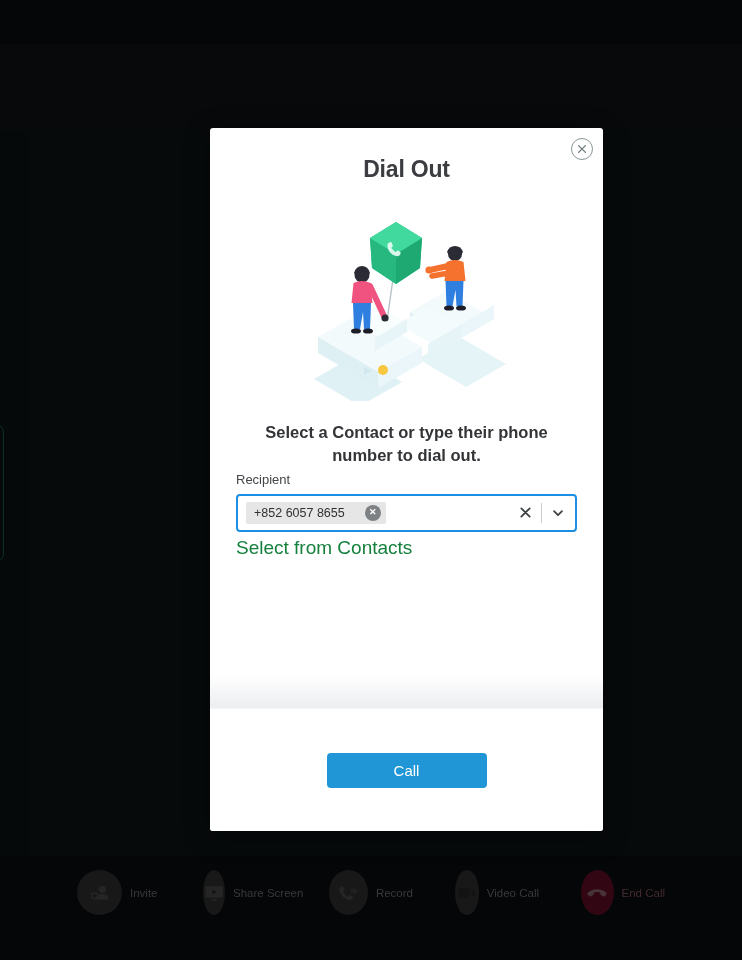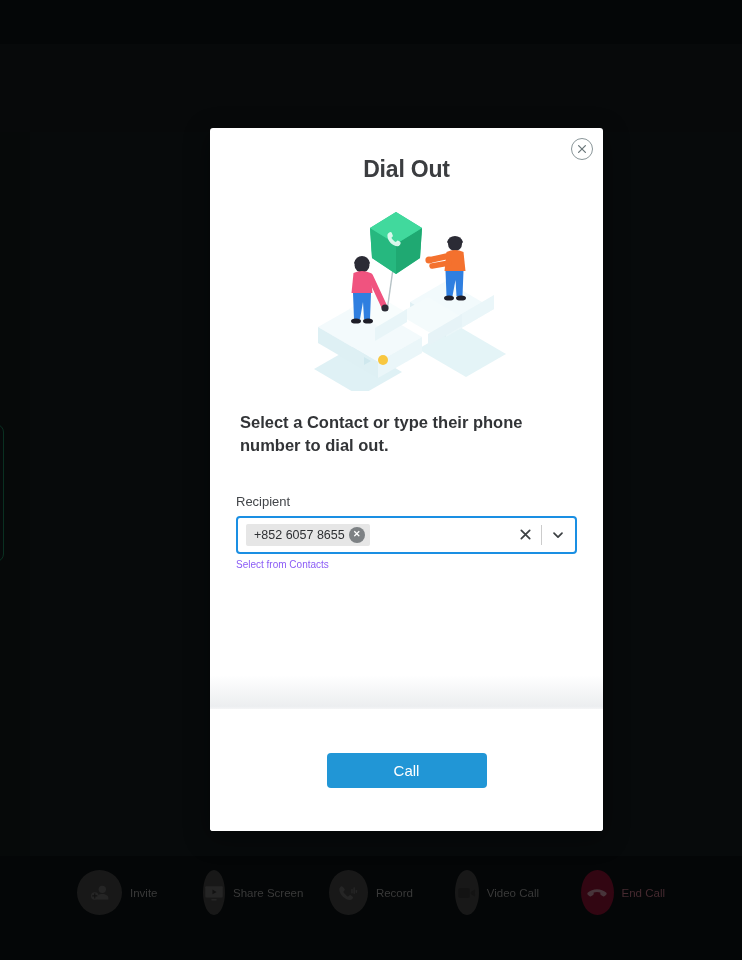--- a/index.html
+++ b/index.html
@@ -151,40 +151,41 @@
     padding: 28px 26px 0;
     overflow: hidden;
   }
 
   .modal-title {
     text-align: center;
     font-size: 23px;
     font-weight: bold;
     color: #3b3d40;
     letter-spacing: -0.2px;
+    margin-bottom: 10px;
   }
 
   .illustration {
     width: 100%;
     height: 210px;
     display: flex;
     align-items: center;
     justify-content: center;
     margin-bottom: 18px;
   }
   .illustration svg { display: block; }
 
   .modal-subtitle {
-    text-align: left;
+    text-align: center;
     font-size: 16.5px;
     font-weight: bold;
     color: #323437;
     line-height: 1.42;
     padding: 0 4px;
-    margin-bottom: 36px;
+    margin-bottom: 4px;
   }
 
   .field-label {
     font-size: 13px;
     color: #43464a;
     margin-bottom: 7px;
   }
 
   .select-control {
     display: flex;
@@ -192,21 +193,21 @@
     height: 38px;
     border: 2px solid #1a8fe3;
     border-radius: 4px;
     background: #fff;
     padding: 0 6px 0 8px;
   }
 
   .chip {
     display: inline-flex;
     align-items: center;
-    gap: 4px;
+    gap: 20px;
     background: #e6e6e6;
     border-radius: 2px;
     padding: 3px 5px 3px 8px;
     font-size: 12.5px;
     color: #2f3134;
     white-space: nowrap;
   }
 
   .chip-remove {
     width: 16px;
@@ -245,22 +246,23 @@
     width: 22px;
     display: flex;
     align-items: center;
     justify-content: center;
     color: #3c4043;
     cursor: pointer;
   }
 
   .contacts-link {
     display: inline-block;
-    font-size: 10px;
-    color: #8b5cf6;
+    margin-top: 5px;
+    font-size: 19px;
+    color: #15803d;
     text-decoration: none;
     cursor: pointer;
   }
 
   .scroll-fade {
     position: absolute;
     left: 0; right: 0;
     bottom: 122px;
     height: 34px;
     background: linear-gradient(to bottom, rgba(255,255,255,0) 0%, #eceef0 92%, #f4f5f6 100%);

